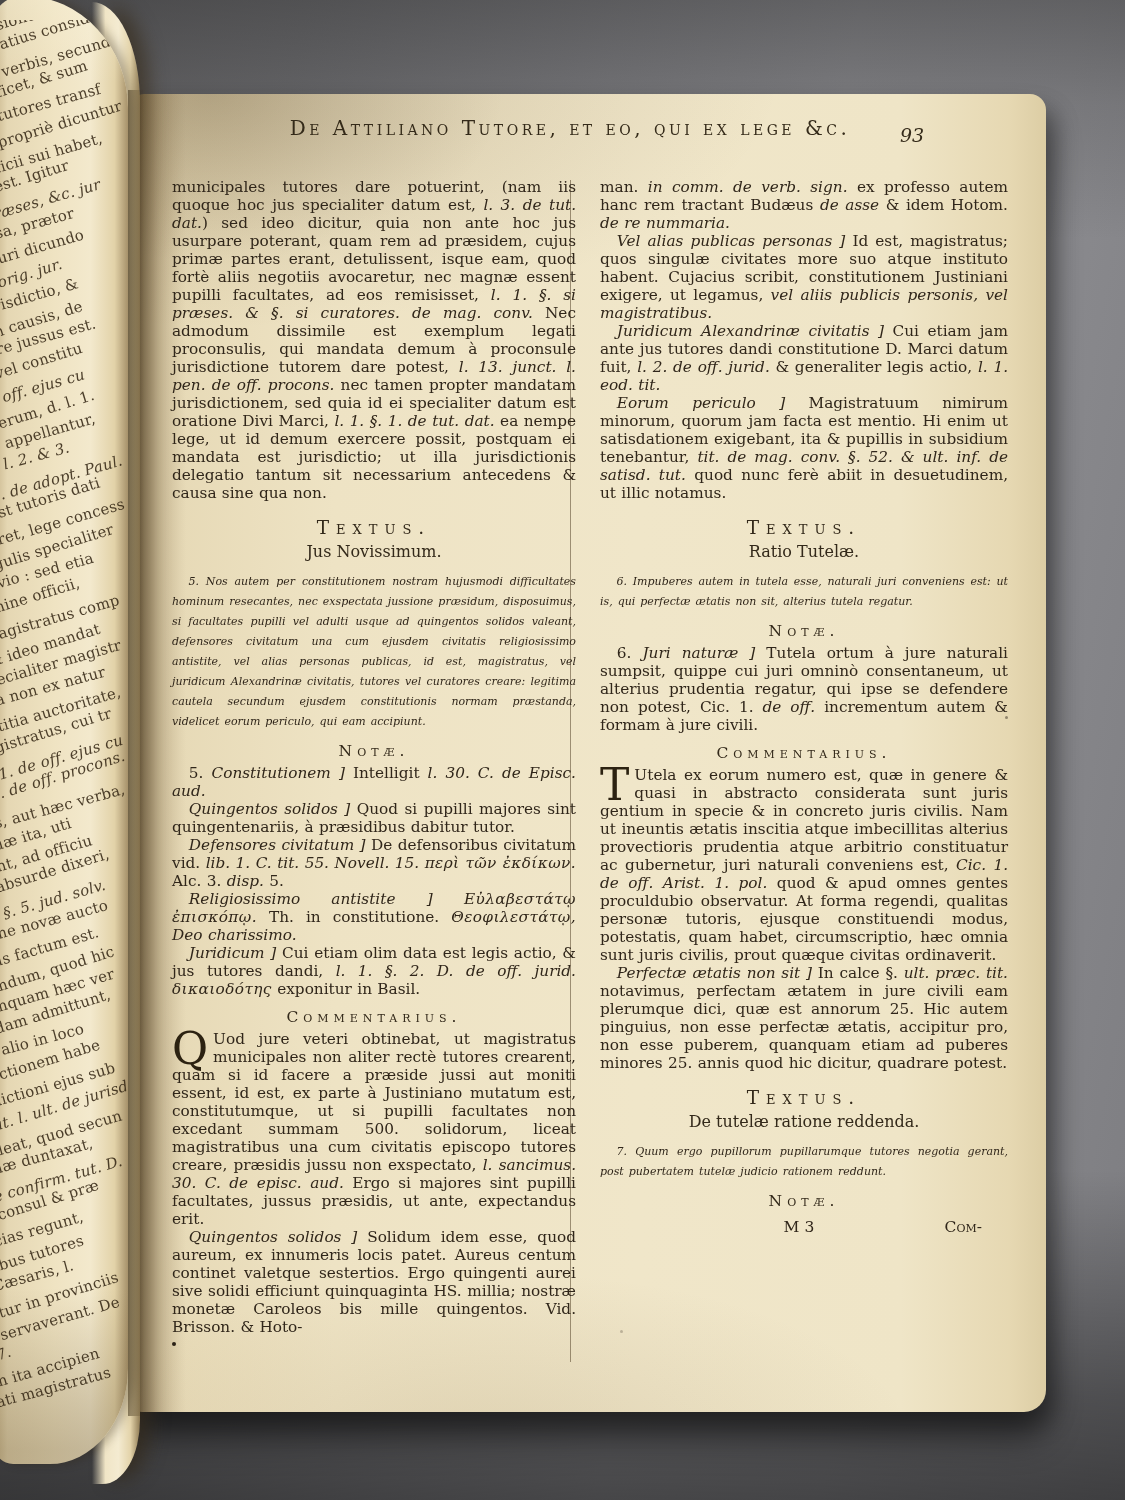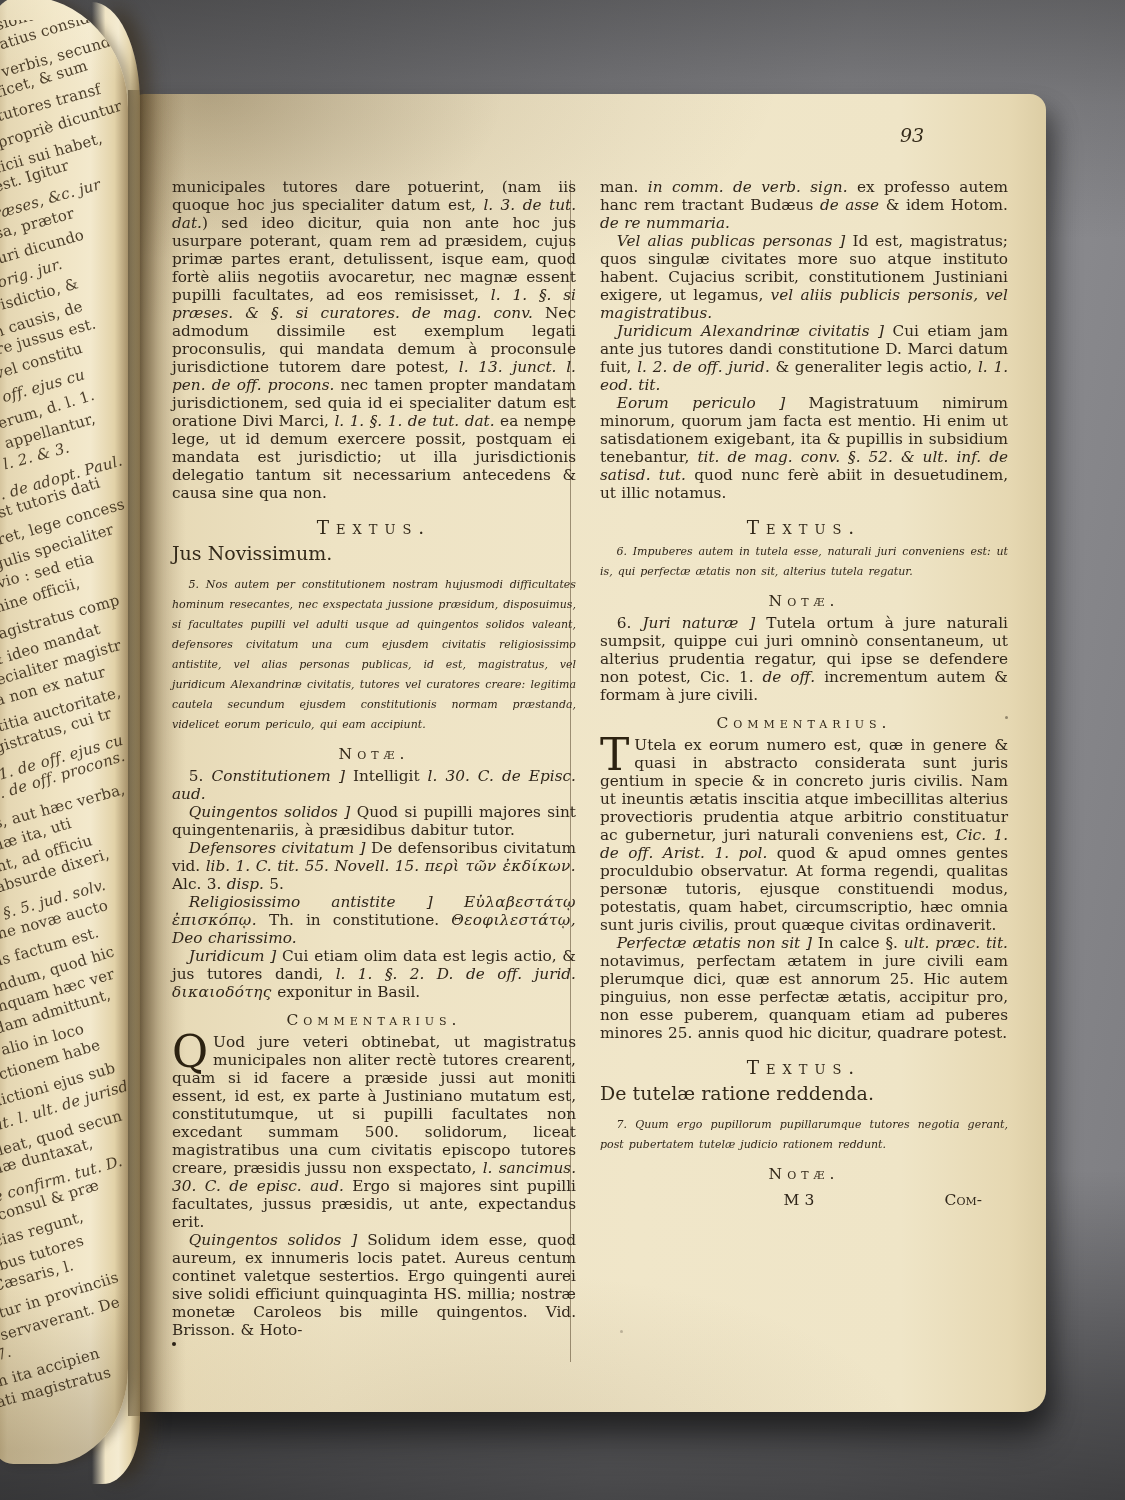--- a/index.html
+++ b/index.html
@@ -59,21 +59,21 @@
   .col{position:absolute;top:0;}
   .col-left{left:16px;width:404px;}
   .col-right{left:420px;width:408px;margin-left:24px;}
   .col p{margin:0;text-align:justify;font-size:15.3px;line-height:18px;word-spacing:.5px;}
   p.cont{text-indent:0;}
   p.note{text-indent:1.1em;}
   .h-sc{margin:15px 0 4px;text-align:center;font-weight:normal;font-variant:small-caps;
     font-size:18.5px;letter-spacing:7px;color:#33291a;}
   .h-sc-small{margin:10px 0 4px;text-align:center;font-weight:normal;font-variant:small-caps;
     font-size:15.5px;letter-spacing:5px;color:#33291a;}
-  .h-title{margin:2px 0 11px;text-align:left;font-weight:normal;font-size:19px;color:#33291a;}
+  .h-title{margin:2px 0 11px;text-align:center;font-weight:normal;font-size:16px;color:#33291a;}
   p.textus{font-style:italic;font-size:11px;line-height:20px;text-indent:1.5em;
     margin:2px 0 6px;word-spacing:1.5px;}
   .it{font-style:italic;}
   .grk{font-style:italic;letter-spacing:.4px;}
   .dropcap{float:left;font-size:44px;line-height:34px;padding:2px 5px 0 0;color:#2c2211;}
   .sig-row{position:relative;height:22px;margin-top:8px;font-size:15.5px;}
   .sig{position:absolute;left:45%;}
   .catch{position:absolute;right:26px;font-variant:small-caps;}
   .speck{position:absolute;border-radius:50%;background:#2a2116;}
   .speck.s1{left:172px;top:1342px;width:4px;height:4px;z-index:6;}
@@ -84,20 +84,21 @@
 </style>
 </head>
 <body>
 
 <div class="photo">
 
   <div class="main-page">
     <div class="top-shade"></div>
     <div class="gutter-shadow"></div>
 
+    <div class="running-header">De Attiliano Tutore, et eo, qui ex lege &amp;c.</div>
     <div class="page-number">93</div>
 
     <div class="text-block">
       <div class="divider"></div>
 
       <div class="col col-left">
         <p class="cont"><span>municipales tutores dare potuerint, (nam iis quoque hoc jus specialiter datum est, </span><span class="it">l. 3. de tut. dat.</span><span>) sed ideo dicitur, quia non ante hoc jus usurpare poterant, quam rem ad præsidem, cujus primæ partes erant, detulissent, isque eam, quod fortè aliis negotiis avocaretur, nec magnæ essent pupilli facultates, ad eos remisisset, </span><span class="it">l. 1. §. si præses. &amp; §. si curatores. de mag. conv.</span><span> Nec admodum dissimile est exemplum legati proconsulis, qui mandata demum à proconsule jurisdictione tutorem dare potest, </span><span class="it">l. 13. junct. l. pen. de off. procons.</span><span> nec tamen propter mandatam jurisdictionem, sed quia id ei specialiter datum est oratione Divi Marci, </span><span class="it">l. 1. §. 1. de tut. dat.</span><span> ea nempe lege, ut id demum exercere possit, postquam ei mandata est jurisdictio; ut illa jurisdictionis delegatio tantum sit necessarium antecedens &amp; causa sine qua non.</span></p>
         <h2 class="h-sc">Textus.</h2>
         <h3 class="h-title">Jus Novissimum.</h3>
         <p class="textus">5. Nos autem per constitutionem nostram hujusmodi difficultates hominum resecantes, nec exspectata jussione præsidum, disposuimus, si facultates pupilli vel adulti usque ad quingentos solidos valeant, defensores civitatum una cum ejusdem civitatis religiosissimo antistite, vel alias personas publicas, id est, magistratus, vel juridicum Alexandrinæ civitatis, tutores vel curatores creare: legitima cautela secundum ejusdem constitutionis normam præstanda, videlicet eorum periculo, qui eam accipiunt.</p>
@@ -111,20 +112,21 @@
         <p class="comm"><span class="dropcap">Q</span><span><span>Uod jure veteri obtinebat, ut magistratus municipales non aliter rectè tutores crearent, quam si id facere a præside jussi aut moniti essent, id est, ex parte à Justiniano mutatum est, constitutumque, ut si pupilli facultates non excedant summam 500. solidorum, liceat magistratibus una cum civitatis episcopo tutores creare, præsidis jussu non exspectato, </span><span class="it">l. sancimus. 30. C. de episc. aud.</span><span> Ergo si majores sint pupilli facultates, jussus præsidis, ut ante, expectandus erit.</span></span></p>
         <p class="note"><span class="it">Quingentos solidos ]</span><span> Solidum idem esse, quod aureum, ex innumeris locis patet. Aureus centum continet valetque sestertios. Ergo quingenti aurei sive solidi efficiunt quinquaginta HS. millia; nostræ monetæ Caroleos bis mille quingentos. Vid. Brisson. &amp; Hoto-</span></p>
       </div>
 
       <div class="col col-right">
         <p class="cont"><span>man. </span><span class="it">in comm. de verb. sign.</span><span> ex professo autem hanc rem tractant Budæus </span><span class="it">de asse</span><span> &amp; idem Hotom. </span><span class="it">de re nummaria.</span></p>
         <p class="note"><span class="it">Vel alias publicas personas ]</span><span> Id est, magistratus; quos singulæ civitates more suo atque instituto habent. Cujacius scribit, constitutionem Justiniani exigere, ut legamus, </span><span class="it">vel aliis publicis personis, vel magistratibus.</span></p>
         <p class="note"><span class="it">Juridicum Alexandrinæ civitatis ]</span><span> Cui etiam jam ante jus tutores dandi constitutione D. Marci datum fuit, </span><span class="it">l. 2. de off. jurid.</span><span> &amp; generaliter legis actio, </span><span class="it">l. 1. eod. tit.</span></p>
         <p class="note"><span class="it">Eorum periculo ]</span><span> Magistratuum nimirum minorum, quorum jam facta est mentio. Hi enim ut satisdationem exigebant, ita &amp; pupillis in subsidium tenebantur, </span><span class="it">tit. de mag. conv. §. 52. &amp; ult. inf. de satisd. tut.</span><span> quod nunc ferè abiit in desuetudinem, ut illic notamus.</span></p>
         <h2 class="h-sc">Textus.</h2>
+        <h3 class="h-title">Ratio Tutelæ.</h3>
         <p class="textus">6. Impuberes autem in tutela esse, naturali juri conveniens est: ut is, qui perfectæ ætatis non sit, alterius tutela regatur.</p>
         <h4 class="h-sc-small">Notæ.</h4>
         <p class="note"><span>6. </span><span class="it">Juri naturæ ]</span><span> Tutela ortum à jure naturali sumpsit, quippe cui juri omninò consentaneum, ut alterius prudentia regatur, qui ipse se defendere non potest, Cic. 1. </span><span class="it">de off.</span><span> incrementum autem &amp; formam à jure civili.</span></p>
         <h4 class="h-sc-small">Commentarius.</h4>
         <p class="comm"><span class="dropcap">T</span><span><span>Utela ex eorum numero est, quæ in genere &amp; quasi in abstracto considerata sunt juris gentium in specie &amp; in concreto juris civilis. Nam ut ineuntis ætatis inscitia atque imbecillitas alterius provectioris prudentia atque arbitrio constituatur ac gubernetur, juri naturali conveniens est, </span><span class="it">Cic. 1. de off. Arist. 1. pol.</span><span> quod &amp; apud omnes gentes proculdubio observatur. At forma regendi, qualitas personæ tutoris, ejusque constituendi modus, potestatis, quam habet, circumscriptio, hæc omnia sunt juris civilis, prout quæque civitas ordinaverit.</span></span></p>
         <p class="note"><span class="it">Perfectæ ætatis non sit ]</span><span> In calce §. </span><span class="it">ult. præc. tit.</span><span> notavimus, perfectam ætatem in jure civili eam plerumque dici, quæ est annorum 25. Hic autem pinguius, non esse perfectæ ætatis, accipitur pro, non esse puberem, quanquam etiam ad puberes minores 25. annis quod hic dicitur, quadrare potest.</span></p>
         <h2 class="h-sc">Textus.</h2>
         <h3 class="h-title">De tutelæ ratione reddenda.</h3>
         <p class="textus">7. Quum ergo pupillorum pupillarumque tutores negotia gerant, post pubertatem tutelæ judicio rationem reddunt.</p>
         <h4 class="h-sc-small">Notæ.</h4>

